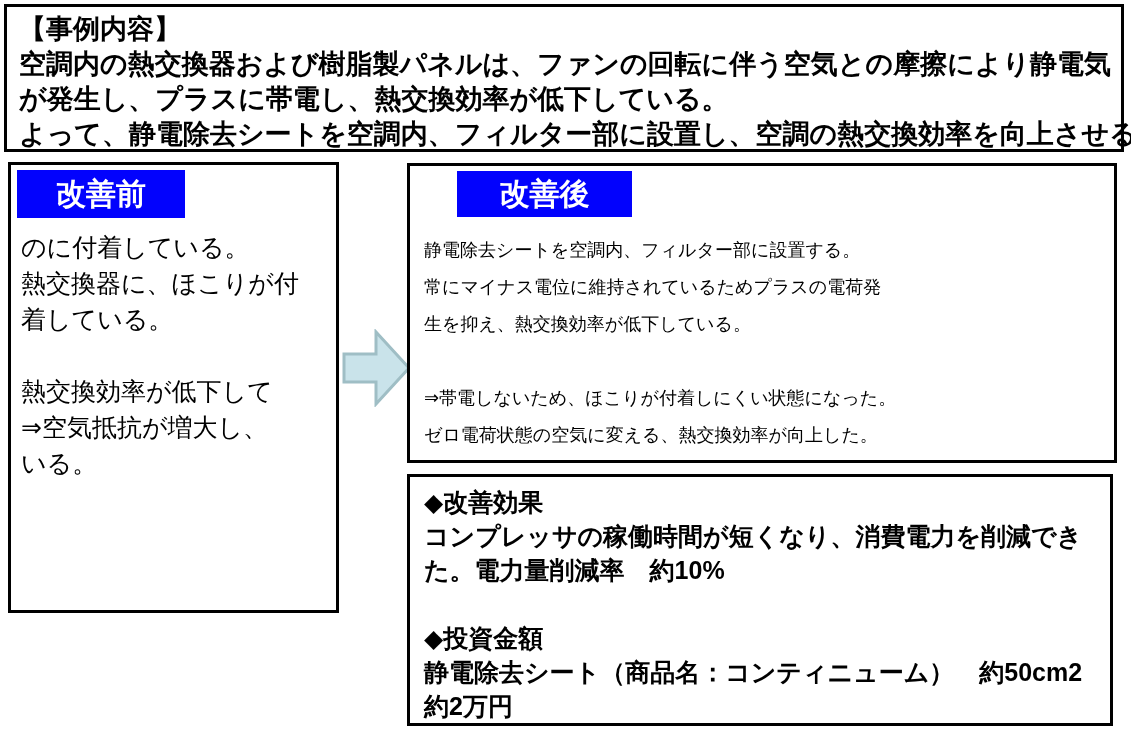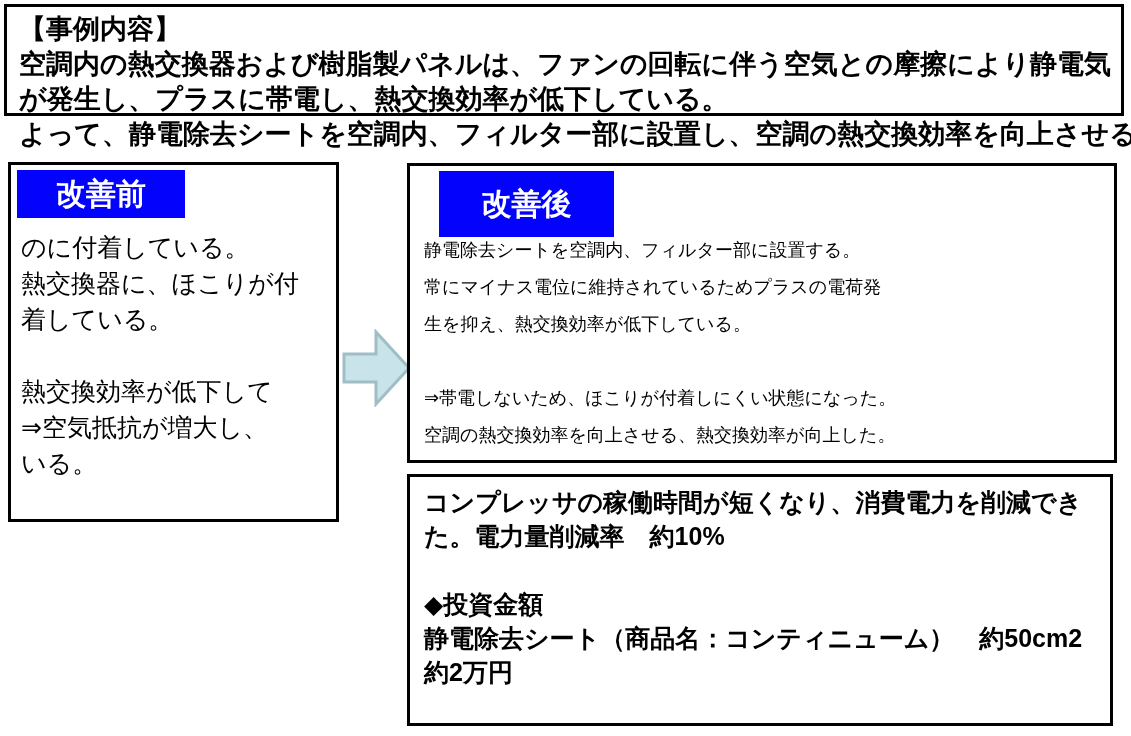--- a/index.html
+++ b/index.html
@@ -14,49 +14,49 @@
   .box{
     position:absolute;
     background:#ffffff;
     border:3px solid #000000;
     box-sizing:border-box;
   }
   .line{white-space:pre;}
 
   
   #case-summary{
-    left:4px;top:4px;width:1120px;height:112px;
+    left:4px;top:4px;width:1120px;height:148px;
     padding:5px 12px;
     font-weight:bold;font-size:27px;line-height:35px;
   }
   #case-summary .line{min-height:35px;}
 
   
-  #before-box{left:8px;top:162px;width:331px;height:360px;}
+  #before-box{left:8px;top:162px;width:331px;height:451px;}
   .panel-header{
     position:absolute;
     background:#0202fd;
     color:#ffffff;
     font-weight:bold;font-size:30px;
     text-align:center;
     display:flex;align-items:center;justify-content:center;
   }
   #before-header{left:6px;top:5px;width:168px;height:48px;}
   #before-body{
     position:absolute;left:10px;top:64px;width:310px;
     font-size:25px;line-height:36px;
   }
   #before-body .line{min-height:36px;}
 
   
   #arrow{position:absolute;left:342px;top:329px;}
 
   
   #after-box{left:407px;top:163px;width:710px;height:300px;}
-  #after-header{left:29px;top:5px;width:175px;height:66px;}
+  #after-header{left:47px;top:5px;width:175px;height:46px;}
   #after-body{
     position:absolute;left:14px;top:66px;width:680px;
     font-size:18px;line-height:37px;
   }
   #after-body .line{min-height:37px;}
 
   
   #results-box{
     left:407px;top:474px;width:706px;height:252px;
     padding:8px 14px;
@@ -94,25 +94,26 @@
   </svg>
 
   <section class="box" id="after-box">
     <div class="panel-header" id="after-header">改善後</div>
     <div id="after-body">
       <div class="line">静電除去シートを空調内、フィルター部に設置する。</div>
       <div class="line">常にマイナス電位に維持されているためプラスの電荷発</div>
       <div class="line">生を抑え、熱交換効率が低下している。</div>
       <div class="line"></div>
       <div class="line">⇒帯電しないため、ほこりが付着しにくい状態になった。</div>
-      <div class="line">空調の熱交換効率を向上させる、熱交換効率が向上した。</div>
+      <div class="line">ゼロ電荷状態の空気に変える、熱交換効率が向上した。</div>
     </div>
   </section>
 
   <section class="box" id="results-box">
+    <div class="line">◆改善効果</div>
     <div class="line">コンプレッサの稼働時間が短くなり、消費電力を削減でき</div>
     <div class="line">た。電力量削減率　約10%</div>
     <div class="line"></div>
     <div class="line">◆投資金額</div>
     <div class="line">静電除去シート（商品名：コンティニューム）　約50cm2</div>
     <div class="line">約2万円</div>
   </section>
 
 </div>
 

